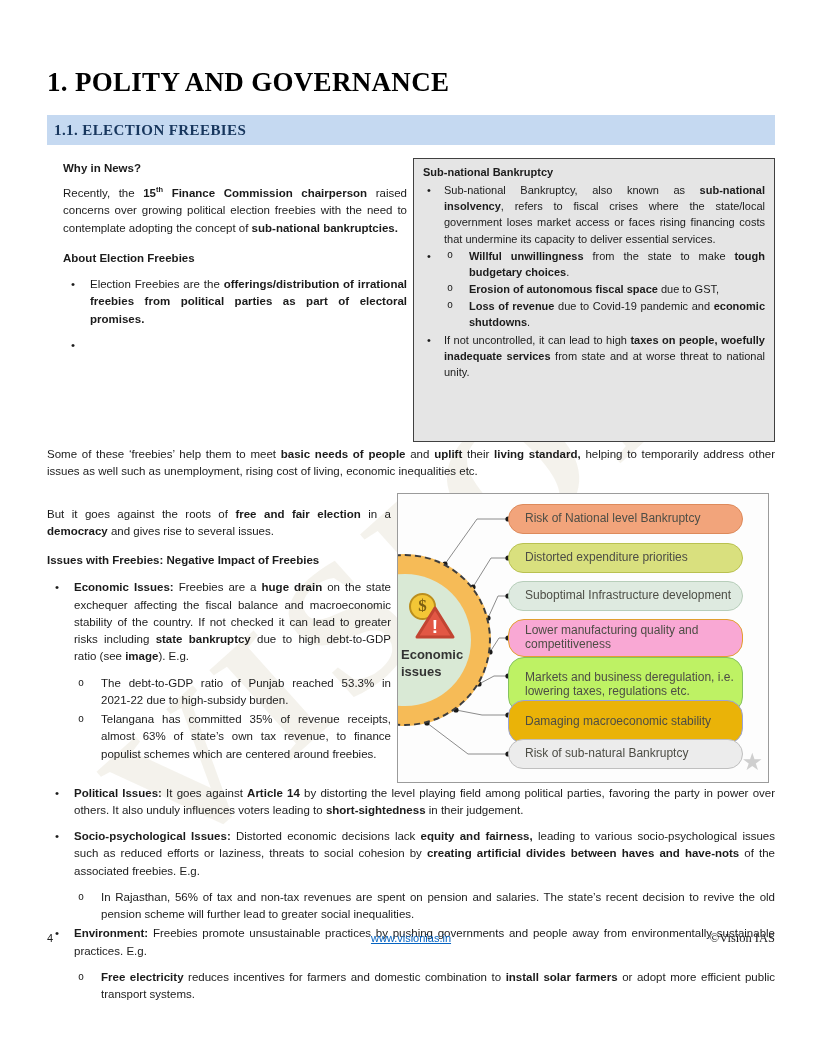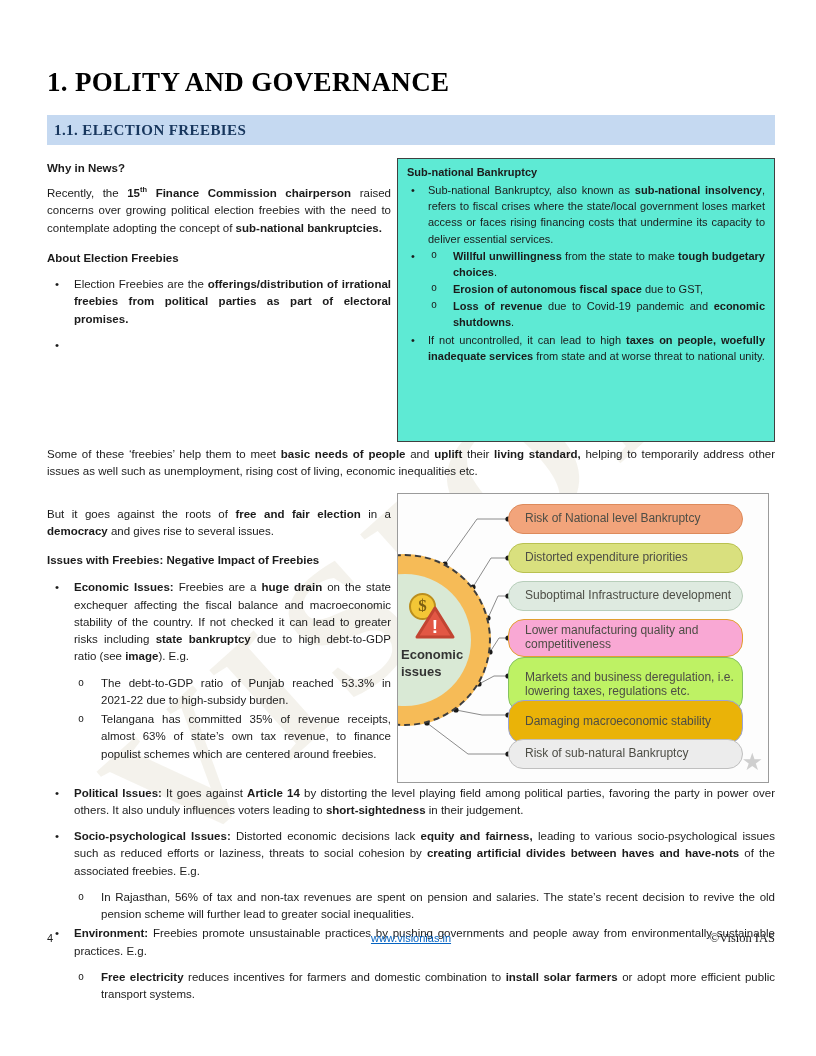--- a/index.html
+++ b/index.html
@@ -25,39 +25,39 @@
     font-size:27px; letter-spacing:0.3px; color:#000; margin:2px 0 12px 0;
   }
   .section-bar {
     background:#c5d9f1; color:#17365d;
     font-family:"Liberation Serif", serif; font-weight:bold;
     font-size:15px; letter-spacing:0.4px;
     padding:4px 7px 4px 7px; margin-bottom:13px;
   }
 
   .row { display:flex; gap:6px; align-items:flex-start; }
-  .colL { flex:0 0 344px; text-align:justify; }
+  .colL { flex:0 0 344px; text-align:justify;margin-left:16px; }
   .colL2 { flex:0 0 344px; text-align:justify; }
 
   .h-bold { font-weight:bold; margin:10px 0 7px 0; }
   p.para { margin:0 0 9px 0; }
   .b { font-weight:bold; }
   .sup { vertical-align:super; font-size:0.65em; }
 
   
   .li { position:relative; text-align:justify; }
   .li .marker { position:absolute; top:0; }
   .l1 { padding-left:27px; margin-bottom:9px; }
   .l1 .marker { left:8px; }
   .l2 { padding-left:54px; margin-bottom:2px; }
   .l2 .marker { left:31px; font-family:"DejaVu Sans Mono", monospace; font-size:10px; }
 
   
   .infobox {
-    flex:1; border:1.5px solid #404040; background:#5eead4;
+    flex:1; border:1.5px solid #404040; background:#e5e5e5;
     padding:5px 9px 6px 9px; min-height:284px;
     font-size:11px; line-height:1.47; text-align:justify;
   }
   .infobox .ib-title { font-weight:bold; margin-bottom:2px; text-align:left; }
   .infobox .l1 { padding-left:21px; margin-bottom:1px; }
   .infobox .l1 .marker { left:4px; }
   .infobox .l2 { padding-left:46px; margin-bottom:1px; }
   .infobox .l2 .marker { left:24px; }
 
   

